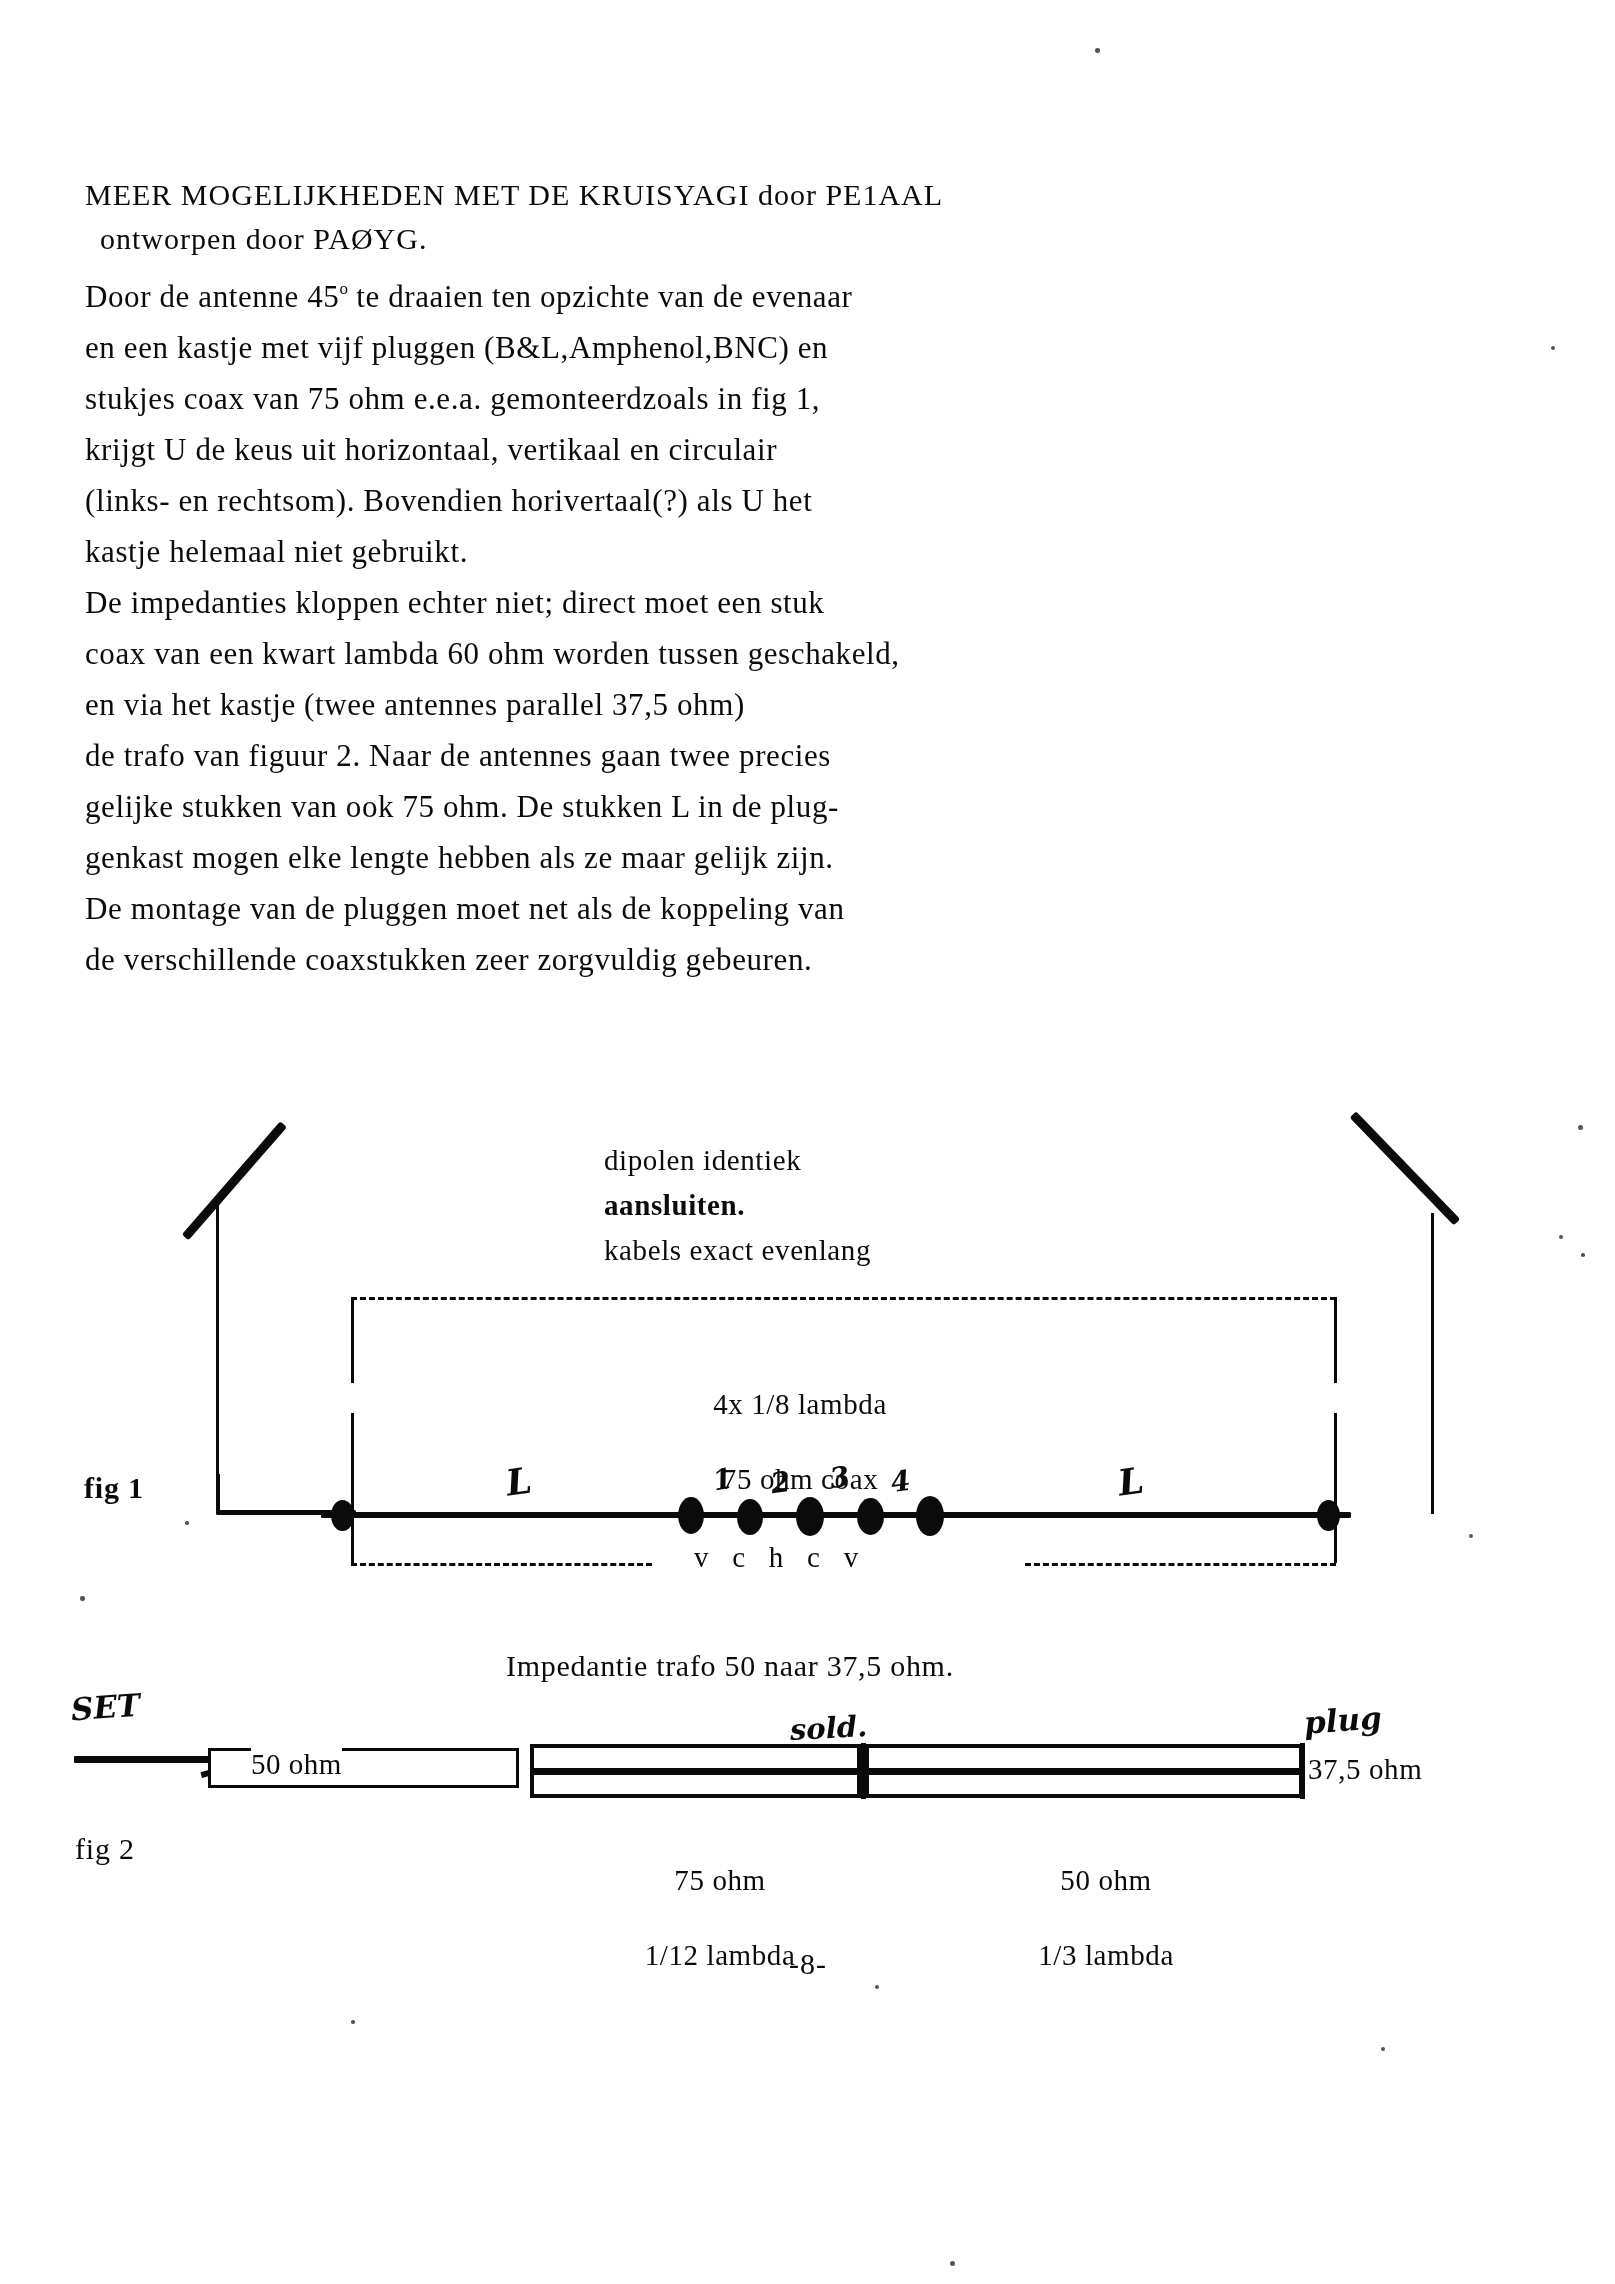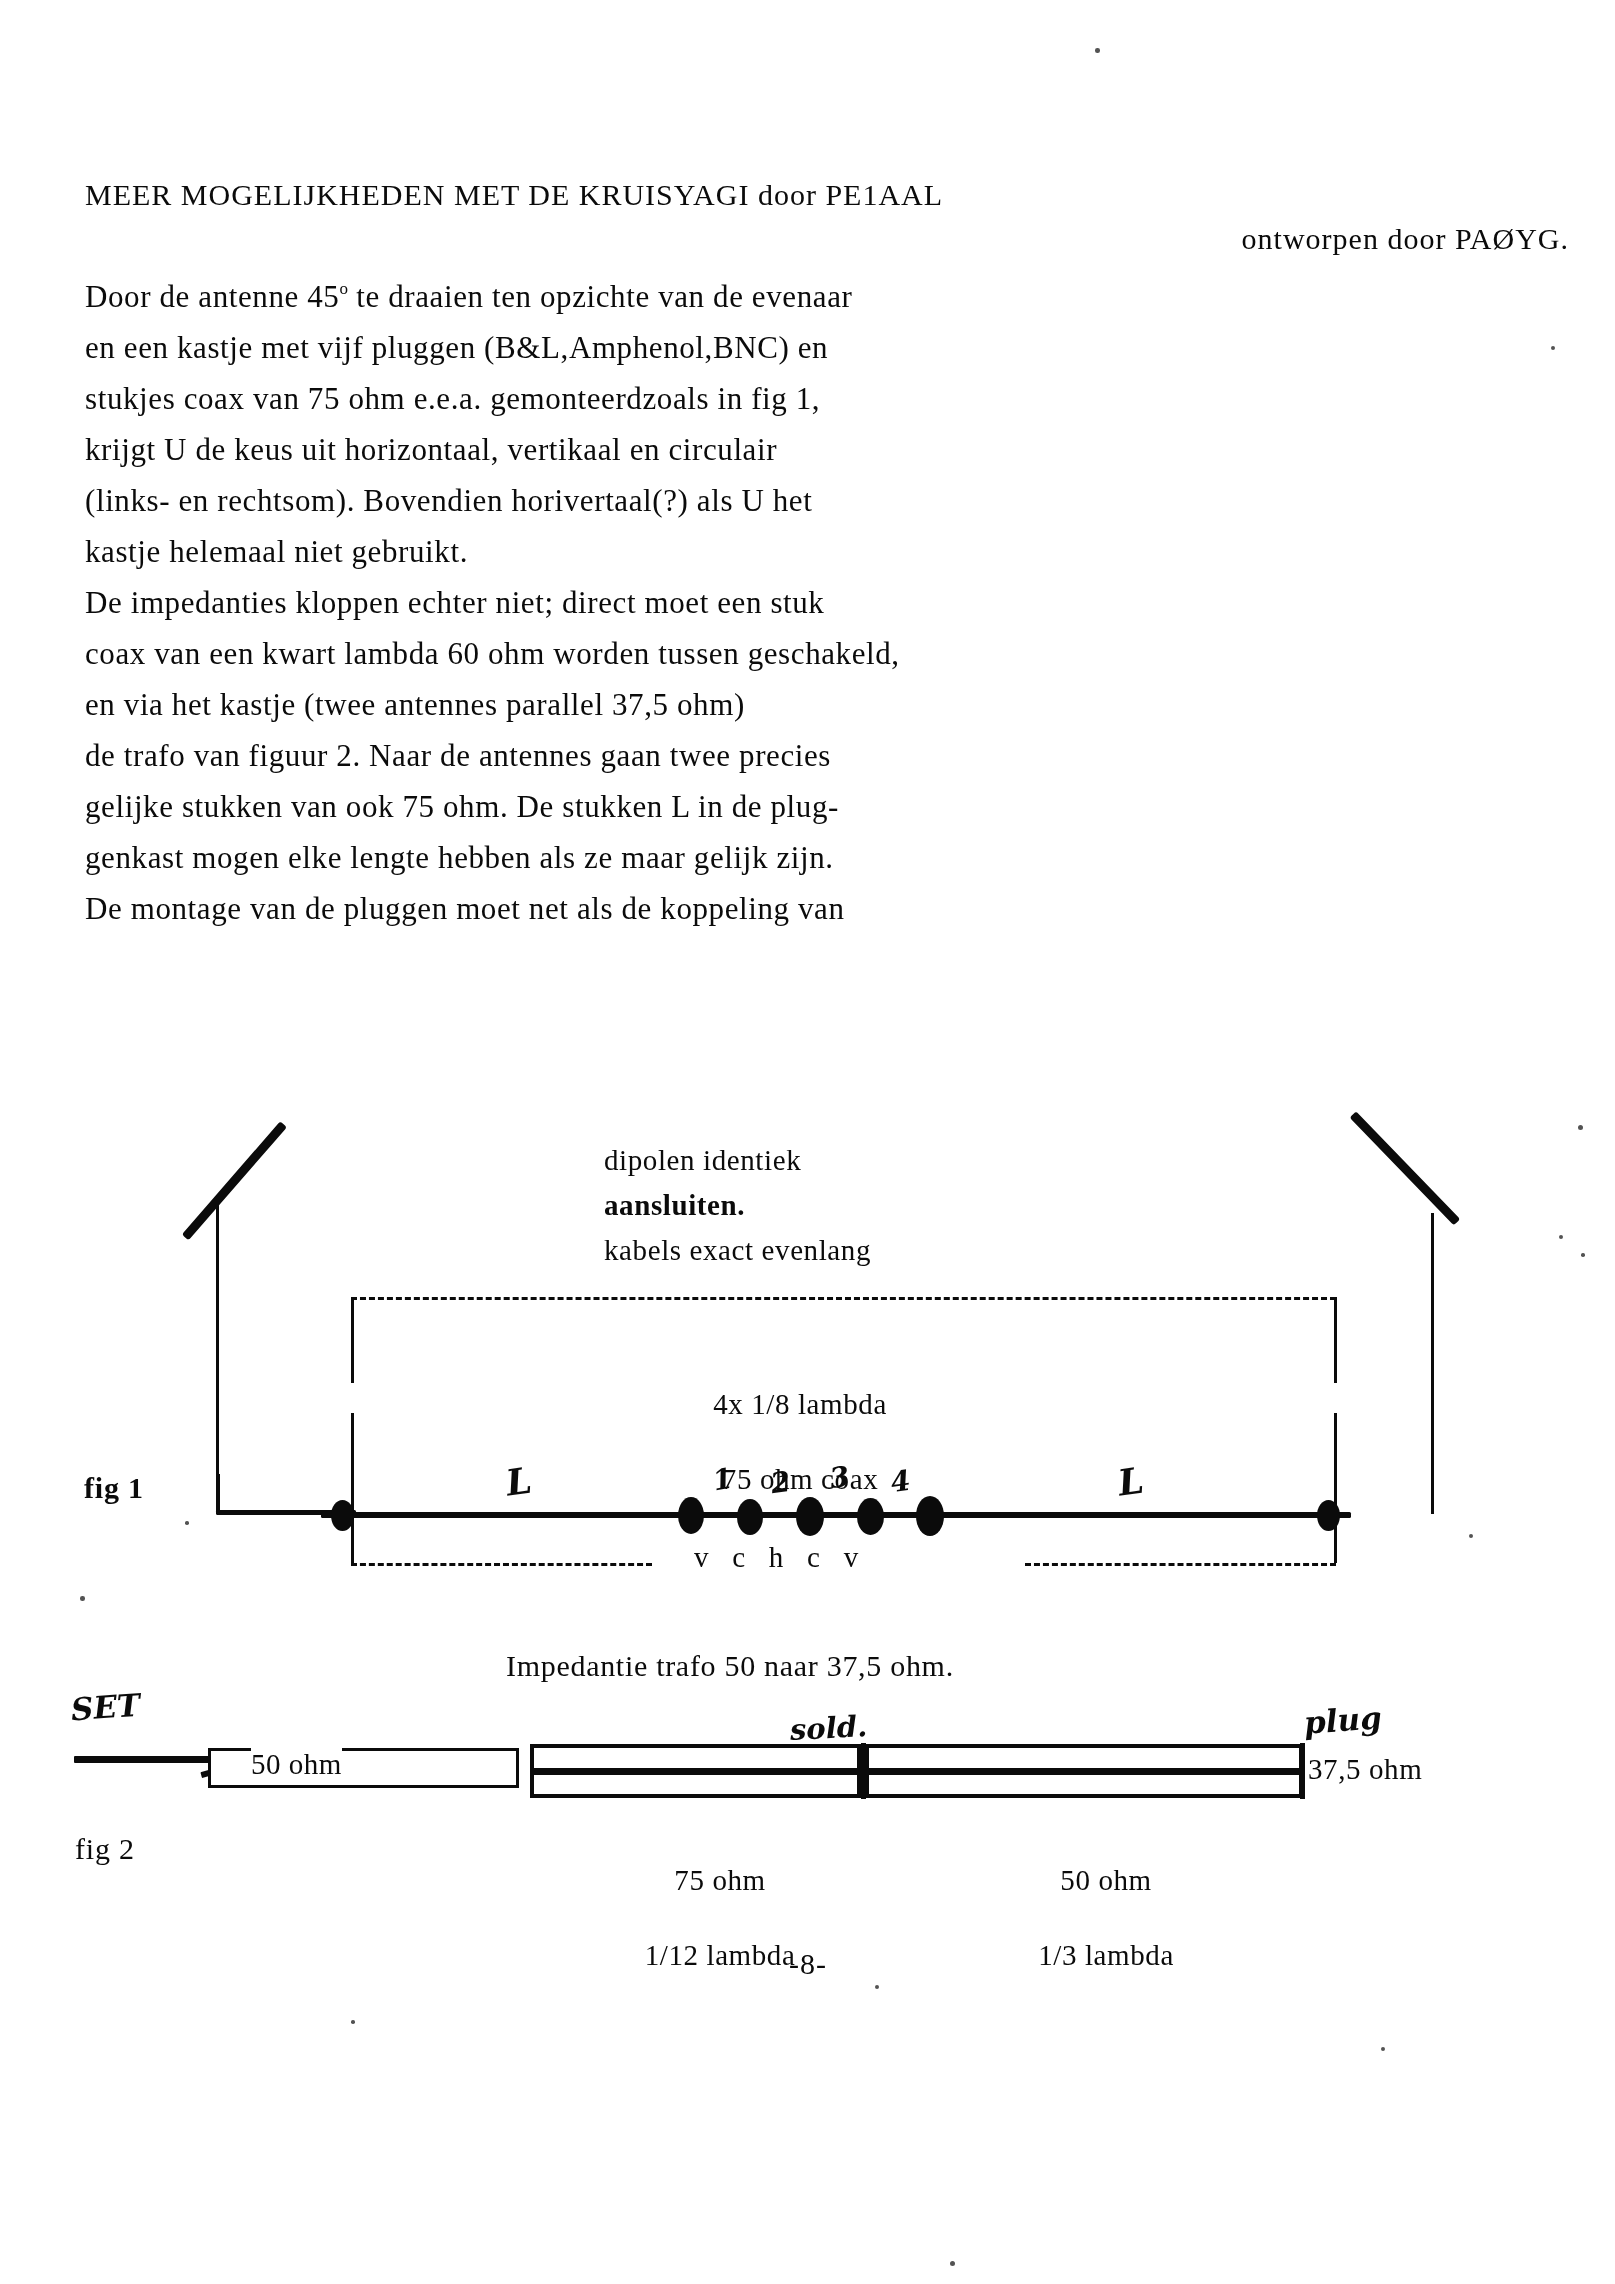--- a/index.html
+++ b/index.html
@@ -28,21 +28,21 @@
     font-size: 30px;
     letter-spacing: 1px;
     white-space: pre;
     line-height: 1.0;
     margin-top: 40px;
   }
   .title-line-2 {
     font-size: 30px;
     letter-spacing: 1px;
     white-space: pre;
-    text-align: right;
+    text-align: left;
     margin-top: 14px;
     padding-left: 15px;
     line-height: 1.0;
   }
 
   .body-block {
     position: absolute;
     left: 85px;
     top: 281px;
     width: 1494px;
@@ -236,20 +236,21 @@
     <div class="body-line">krijgt U de keus uit horizontaal, vertikaal en circulair</div>
     <div class="body-line">(links- en rechtsom). Bovendien horivertaal(?) als U het</div>
     <div class="body-line">kastje helemaal niet gebruikt.</div>
     <div class="body-line">De impedanties kloppen echter niet; direct moet een stuk</div>
     <div class="body-line">coax van een kwart lambda 60 ohm worden tussen geschakeld,</div>
     <div class="body-line">en via het kastje (twee antennes parallel 37,5 ohm)</div>
     <div class="body-line">de trafo van figuur 2. Naar de antennes gaan twee precies</div>
     <div class="body-line">gelijke stukken van ook 75 ohm. De stukken L in de plug-</div>
     <div class="body-line">genkast mogen elke lengte hebben als ze maar gelijk zijn.</div>
     <div class="body-line">De montage van de pluggen moet net als de koppeling van</div>
+    <div class="body-line">de verschillende coaxstukken zeer zorgvuldig gebeuren.</div>
   </div>
 
   <div>
 
     <div class="ant-diag" style="left:185px; top:1233px; width:150px; height:8.5px; transform: rotate(-49deg);"></div>
     <div class="ant-mast" style="left:216px; top:1198px; height:311px;"></div>
 
     <div class="ant-diag" style="left:1353px; top:1110px; width:150px; height:8.5px; transform: rotate(46deg);"></div>
     <div class="ant-mast" style="left:1431px; top:1213px; height:301px;"></div>
 

